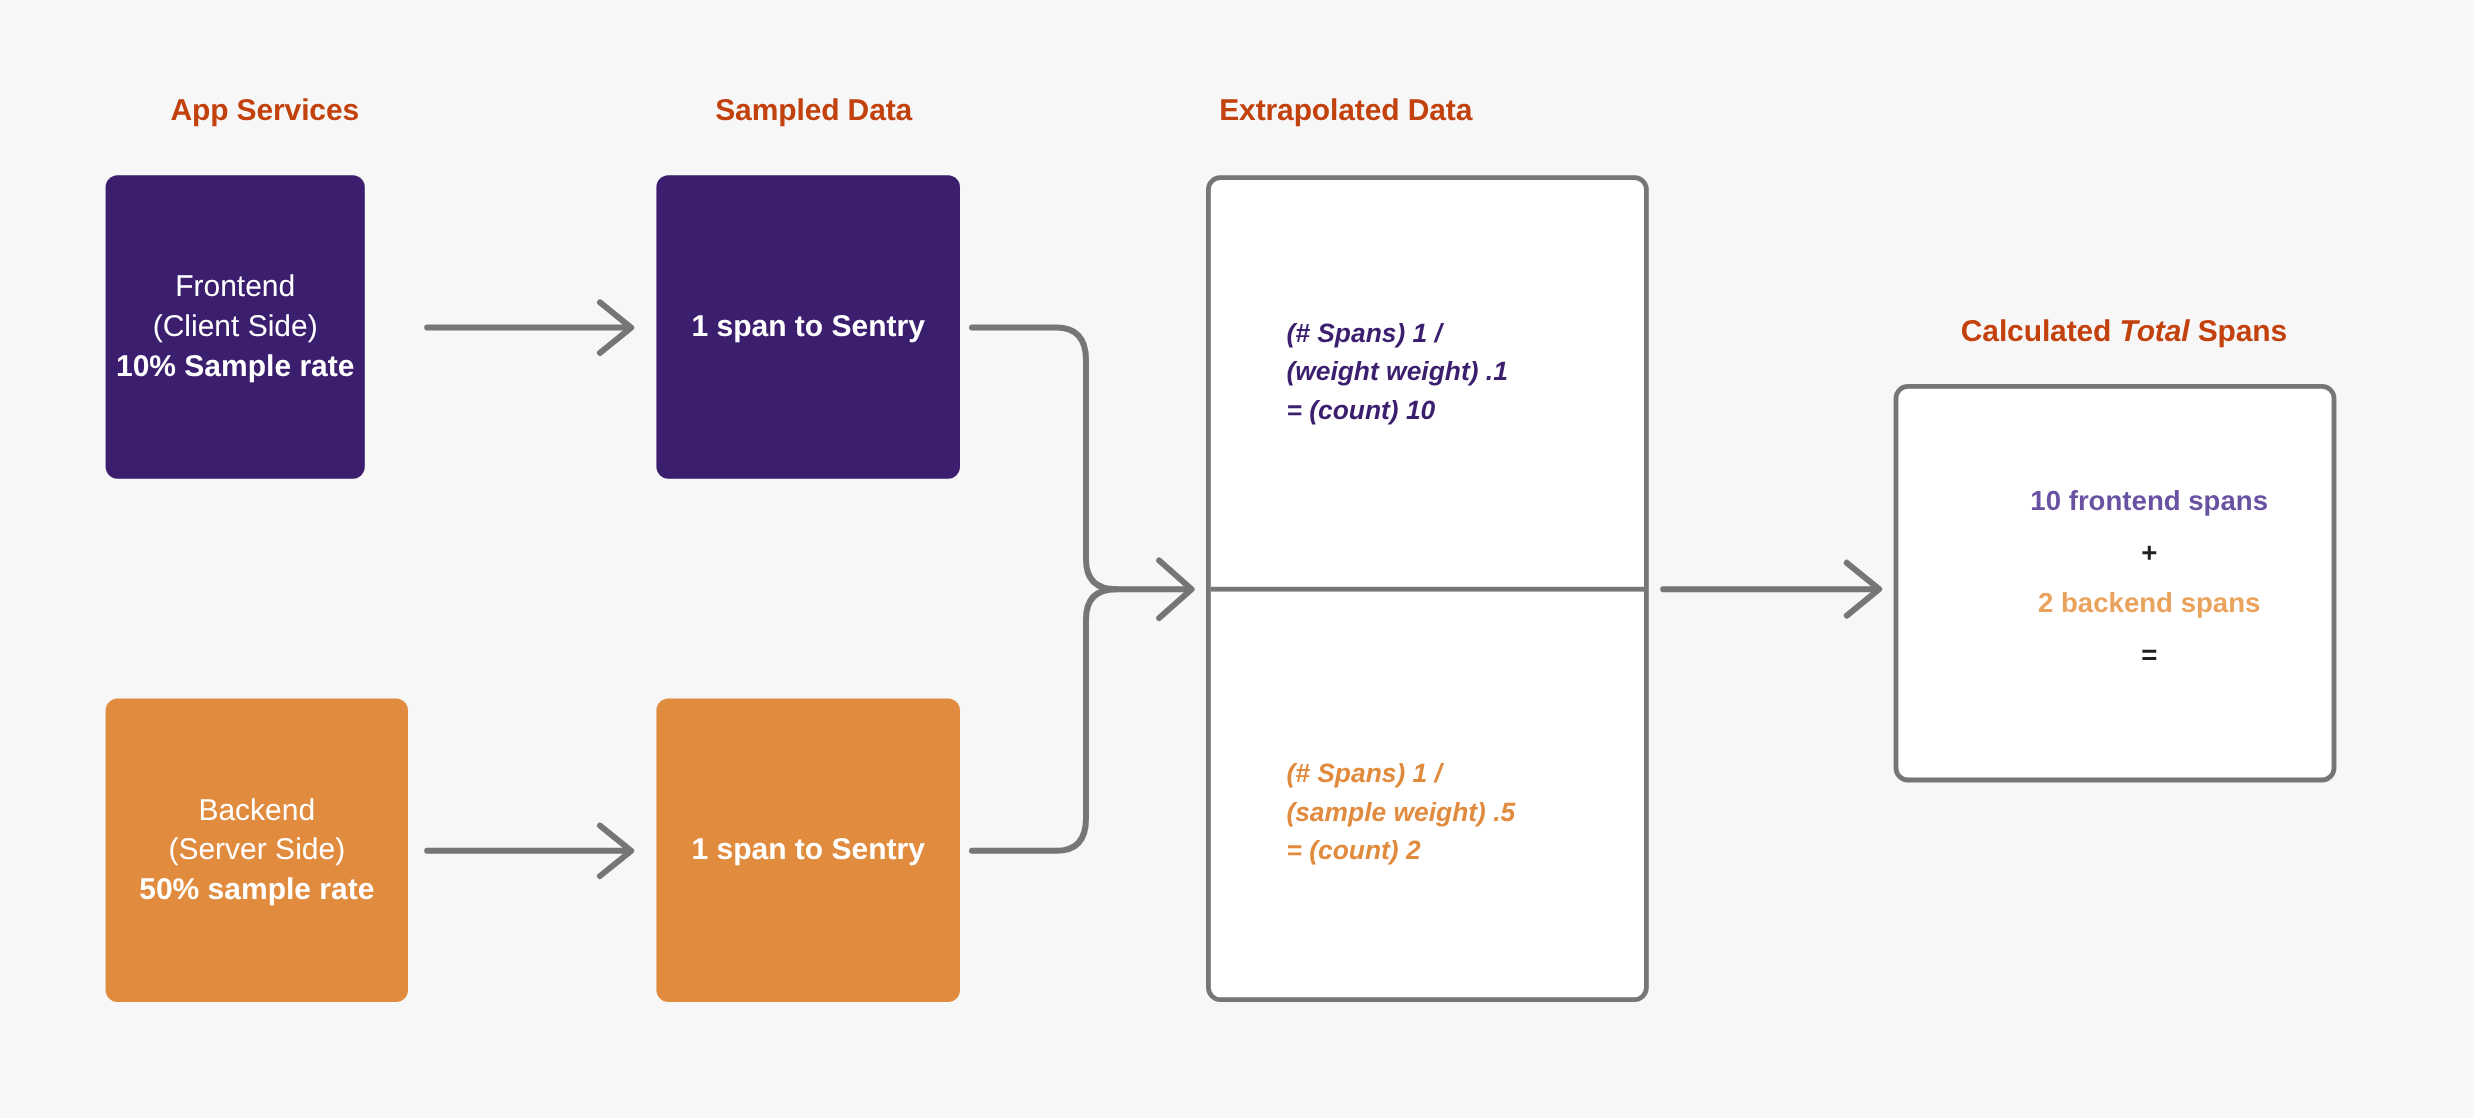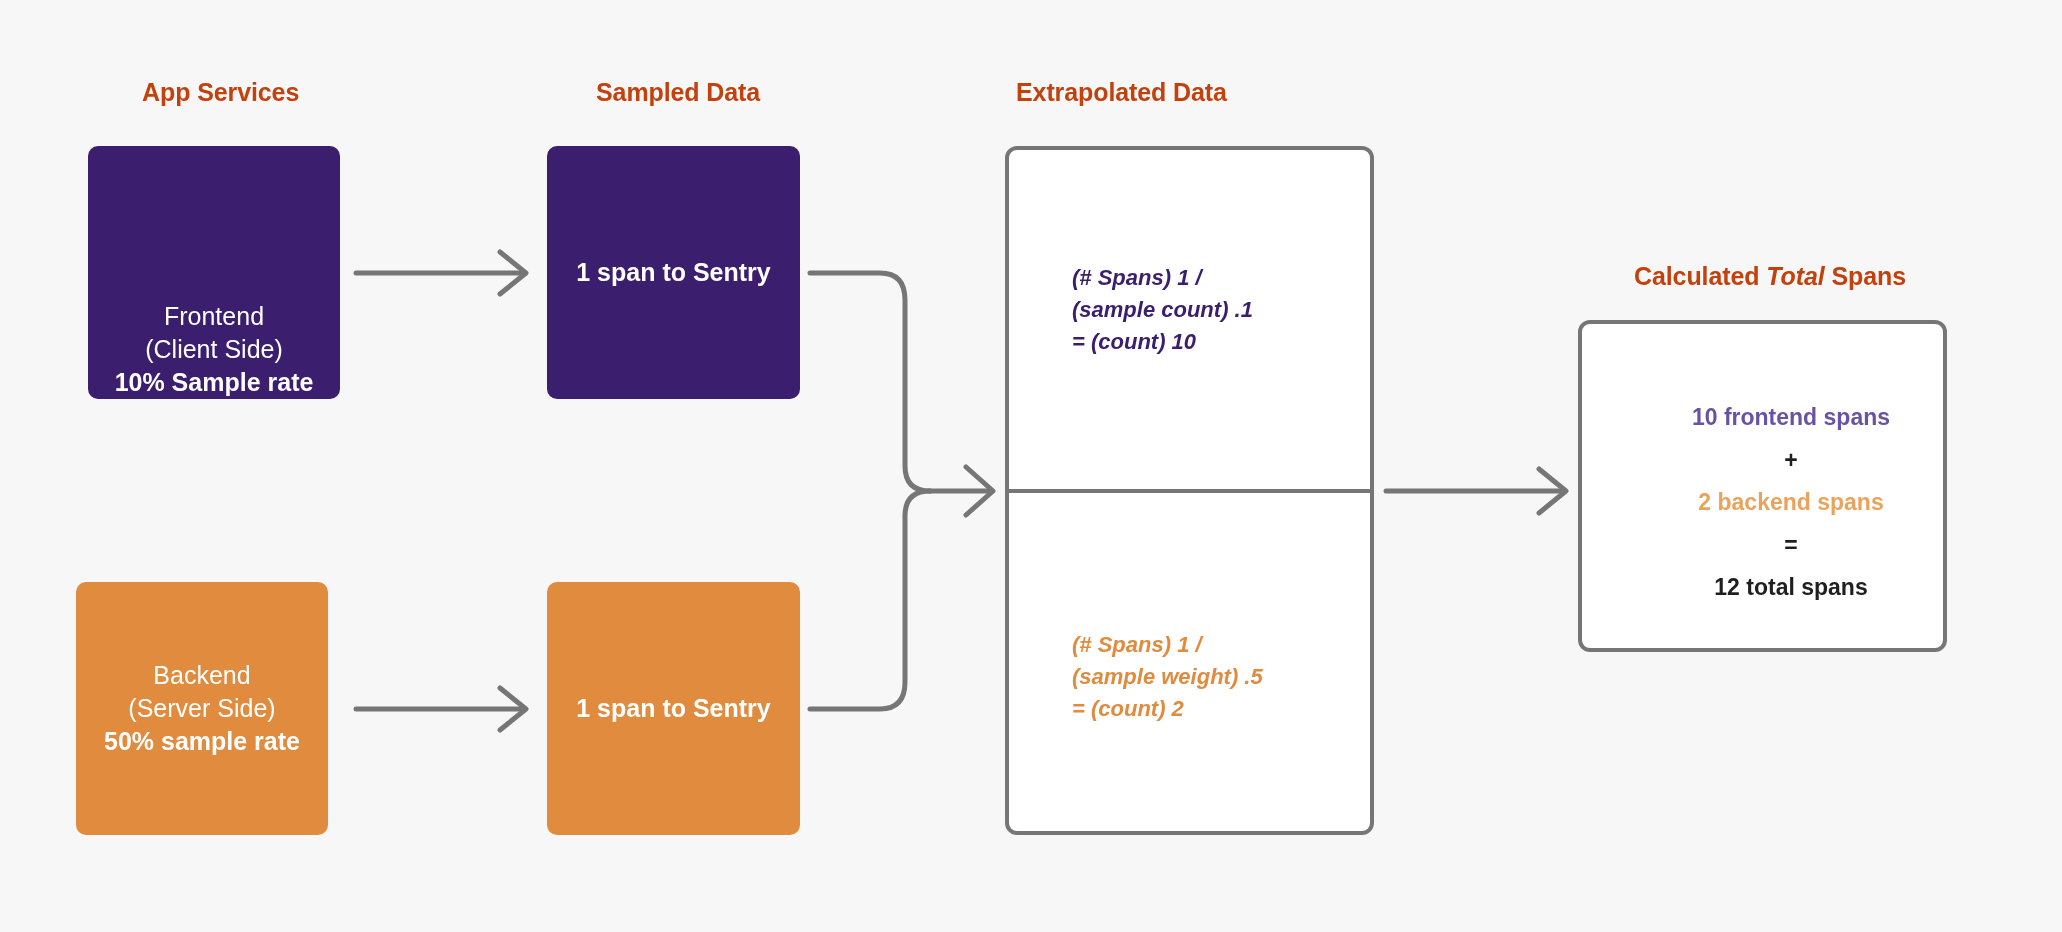--- a/index.html
+++ b/index.html
@@ -88,55 +88,54 @@
 <div class="stage">
 
   <div class="col-head" style="left:142px;top:78px;">App Services</div>
 
   <div class="col-head" style="left:596px;top:78px;">Sampled Data</div>
 
   <div class="col-head" style="left:1016px;top:78px;">Extrapolated Data</div>
 
   <div class="col-head" style="left:1634px;top:262px;"><span>Calculated </span><span class="ital">Total</span><span> Spans</span></div>
 
-  <div class="node purple" style="left:88px;top:146px;width:252px;height:253px;justify-content:flex-end;">
+  <div class="node purple" style="left:88px;top:146px;width:216px;height:253px;">
     <div class="ln">Frontend</div>
     <div class="ln">(Client Side)</div>
     <div class="ln bold">10% Sample rate</div>
   </div>
 
-  <div class="node orange" style="left:76px;top:582px;width:252px;height:253px;">
+  <div class="node orange" style="left:88px;top:582px;width:252px;height:253px;">
     <div class="ln">Backend</div>
     <div class="ln">(Server Side)</div>
     <div class="ln bold">50% sample rate</div>
   </div>
 
   <div class="node purple" style="left:547px;top:146px;width:253px;height:253px;">
     <div class="ln bold">1 span to Sentry</div>
   </div>
 
   <div class="node orange" style="left:547px;top:582px;width:253px;height:253px;">
     <div class="ln bold">1 span to Sentry</div>
   </div>
 
   <div class="outlined" style="left:1005px;top:146px;width:369px;height:689px;"></div>
   <div class="divider" style="left:1009px;top:489px;width:361px;"></div>
 
-  <div class="formula purple-txt" style="left:1072px;top:262px;"><span>(# Spans) 1 /</span><br><span>(sample count) .1</span><br><span>=  (count) 10</span></div>
+  <div class="formula purple-txt" style="left:1072px;top:262px;"><span>(# Spans) 1 /</span><br><span>(weight weight) .1</span><br><span>=  (count) 10</span></div>
 
   <div class="formula orange-txt" style="left:1072px;top:629px;"><span>(# Spans) 1 /</span><br><span>(sample weight) .5</span><br><span>=  (count) 2</span></div>
 
   <div class="outlined" style="left:1578px;top:320px;width:369px;height:332px;"></div>
 
   <div class="total-stack" style="left:1578px;top:396px;width:426px;">
     <div class="f">10 frontend spans</div>
     <div class="op">+</div>
     <div class="b">2 backend spans</div>
     <div class="op">=</div>
-    <div class="t">12 total spans</div>
   </div>
 
   <svg class="wires" viewBox="0 0 2062 932">
 
     <g>
       <path class="wire" d="M 356 273 L 520 273"></path>
       <path class="head" d="M 500 252 L 526 273 L 500 294"></path>
     </g>
 
     <g>

